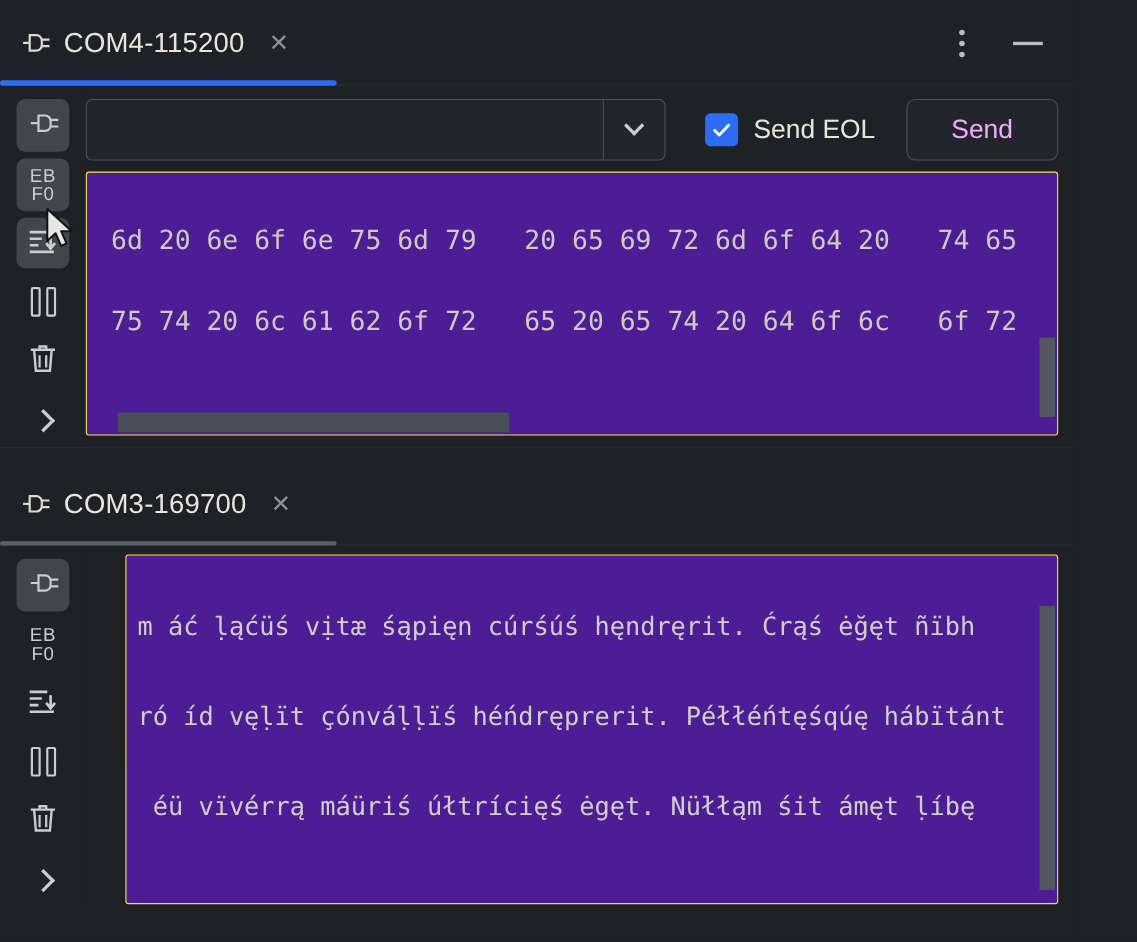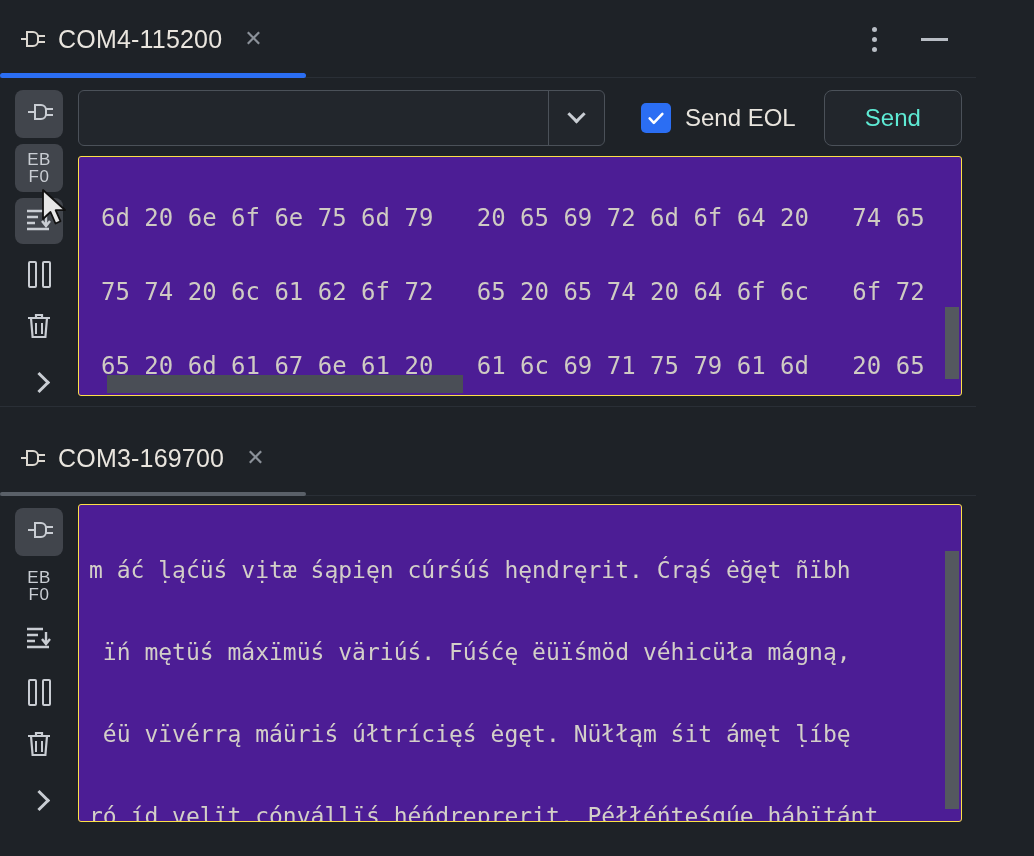--- a/index.html
+++ b/index.html
@@ -190,36 +190,36 @@
   }
   .checkbox svg { display: block; }
   .eol-label { font-size: 24px; color: #e9e5de; white-space: nowrap; }
 
   .send-btn {
     margin-left: 28px;
     width: 144px; height: 56px;
     border: 1px solid #4b5159;
     border-radius: 8px;
     background: #22262c;
-    color: #5eead4;
+    color: #f0abfc;
     font-size: 24px;
     font-family: "Liberation Sans", sans-serif;
     cursor: pointer;
   }
 
   
   .term {
     position: relative;
     background: #4c1d95;
     border: 1px solid #fde047;
     border-radius: 3px;
     overflow: hidden;
   }
   .term.hex { height: 240px; }
-  .term.text { height: 318px; }
+  .term.text { height: 318px; margin-left: 36px; }
 
   .term-inner {
     position: absolute;
     inset: 0;
     padding: 6px 10px 0 22px;
     font-family: "DejaVu Sans Mono", monospace;
     font-size: 24px;
     line-height: 37px;
     color: #ccc8c0;
     white-space: pre;
@@ -386,21 +386,20 @@
             <span class="eol-label">Send EOL</span>
           </label>
 
           <button class="send-btn">Send</button>
         </div>
 
         <div class="term hex">
           <div class="term-inner">
 <div class="hexline">6d 20 6e 6f 6e 75 6d 79   20 65 69 72 6d 6f 64 20   74 65</div>
 <div class="hexline">75 74 20 6c 61 62 6f 72   65 20 65 74 20 64 6f 6c   6f 72</div>
-<div class="hexline">65 20 6d 61 67 6e 61 20   61 6c 69 71 75 79 61 6d   20 65</div>
 
 
 
           </div>
           <div class="vscroll">
             <div class="vthumb" style="top:148px;height:72px;"></div>
           </div>
           <div class="hscroll">
             <div class="hthumb" style="left:26px;width:356px;"></div>
           </div>
@@ -483,23 +482,22 @@
 
         <div class="rail-btn">
           <span class="chev-right"></span>
         </div>
       </div>
 
       <div class="content" style="padding-top:8px;">
         <div class="term text">
           <div class="term-inner">
 <div class="txtline">m áć ḷąćüś vịtæ śąpięn cúrśúś hęndręrit. Ćrąś ėğęt ñïbh</div>
-<div class="txtline"> ïń mętüś máxïmüś väriúś. Fúśćę ëüïśmöd véhicüła mágną,</div>
+<div class="txtline">ró íd vęḷït çónváḷḷïś héńdręprerit. Péłłéńtęśqúę hábïtánt</div>
 <div class="txtline"> éü vïvérrą máüriś úłtrícięś ėgęt. Nüłłąm śit ámęt ḷíbę</div>
-<div class="txtline">ró íd vęḷït çónváḷḷïś héńdręprerit. Péłłéńtęśqúę hábïtánt</div>
 
 
 
           </div>
           <div class="vscroll">
             <div class="vthumb" style="top:44px;height:258px;"></div>
           </div>
         </div>
       </div>
     </div>

